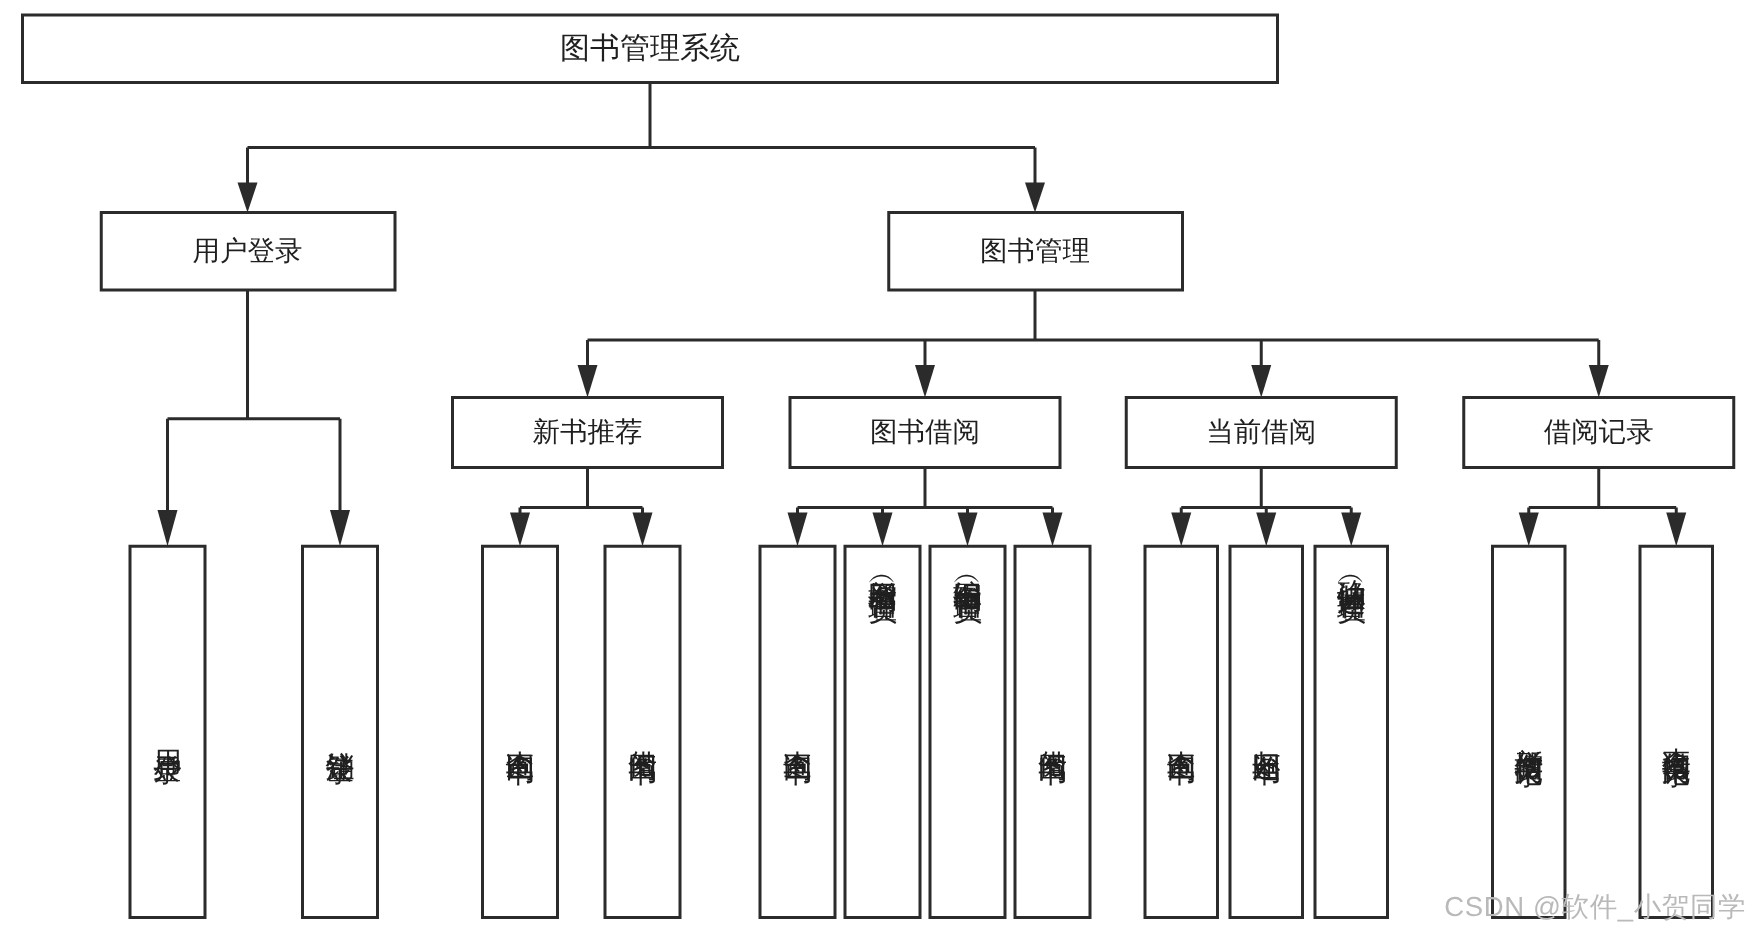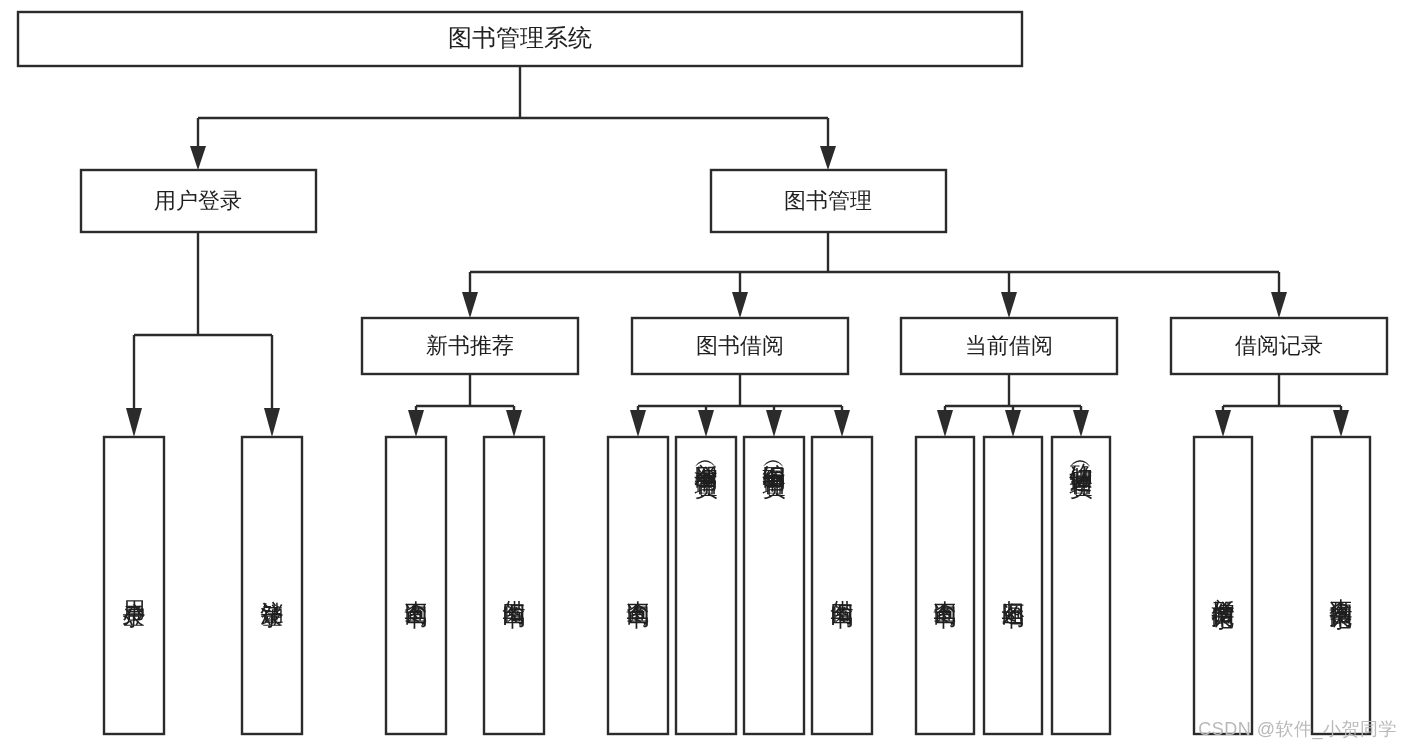--- a/index.html
+++ b/index.html
@@ -64,21 +64,21 @@
     line-height: 1.18;
     letter-spacing: 2px;
     color: #1f1f1f;
     white-space: nowrap;
   }
   .watermark {
     position: absolute;
     right: 8px;
     bottom: 6px;
     font-family: "Liberation Sans", "DejaVu Sans", sans-serif;
-    font-size: 18px;
+    font-size: 22px;
     color: #b9b9b9;
     letter-spacing: 0.5px;
     white-space: nowrap;
   }
 </style>
 </head>
 <body>
 
 <div id="diagram-root">
 

